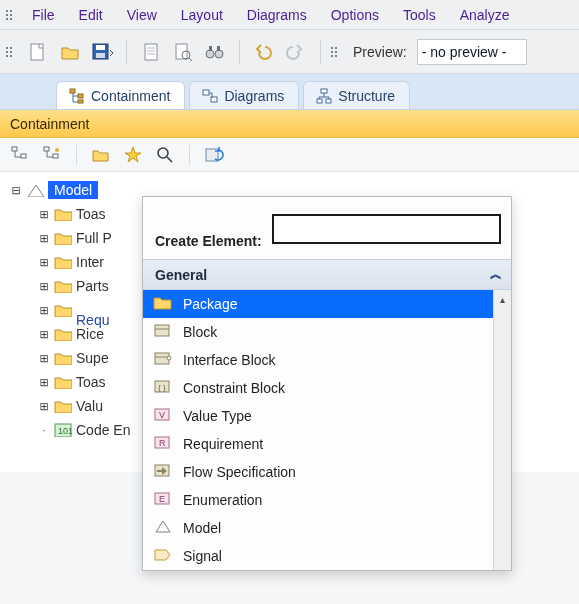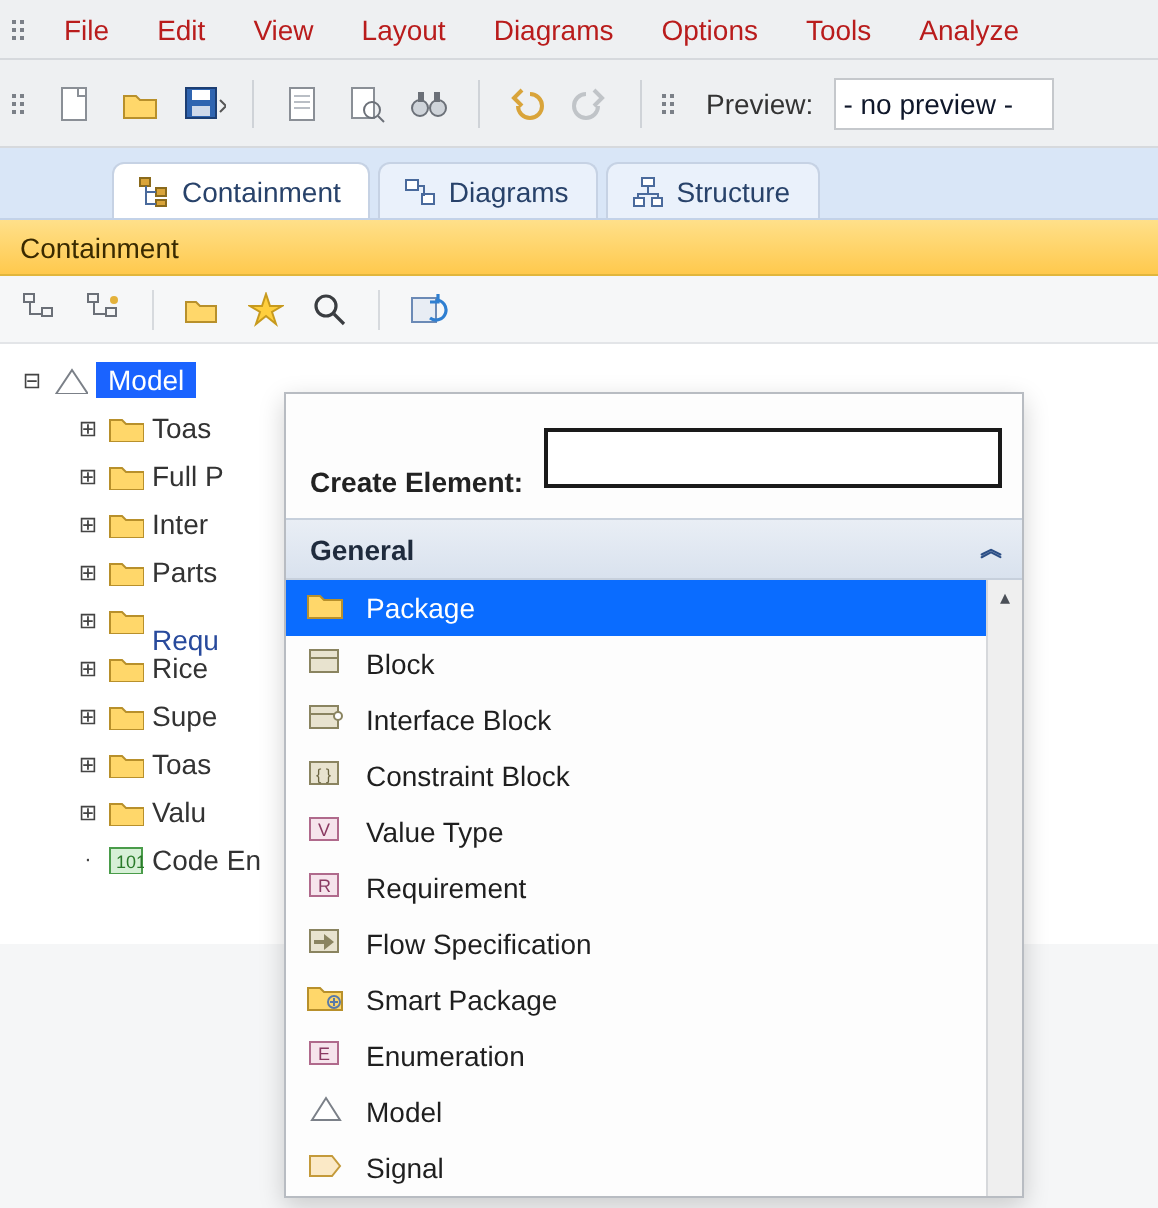--- a/index.html
+++ b/index.html
@@ -3,21 +3,21 @@
 <meta charset="utf-8">
 <style>
   * { box-sizing: border-box; margin: 0; padding: 0; font-family: "Segoe UI", Arial, sans-serif; }
   body { width: 579px; height: 604px; background: #f5f6f7; overflow: hidden; font-size: 14px; color: #222; position: relative; }
 
   
   .menubar { display: flex; align-items: center; height: 30px; background: #eef0f2; border-bottom: 1px solid #d6d9dd; padding: 0 6px; }
   .drag-dots { display:inline-flex; flex-direction:column; gap:2px; margin-right:8px; }
   .drag-dots span{ display:flex; gap:2px; }
   .drag-dots i{ width:2px; height:2px; background:#7b8088; display:block; }
-  .menuitem { padding: 4px 12px; color: #b91c1c; cursor: default; }
+  .menuitem { padding: 4px 12px; color: #4c1d95; cursor: default; }
 
   
   .toolbar { display:flex; align-items:center; height:44px; background:#eef0f2; border-bottom:1px solid #d6d9dd; padding:0 6px; gap:4px; }
   .tbtn { width:28px; height:28px; display:flex; align-items:center; justify-content:center; }
   .tbtn svg{ display:block; }
   .tsep { width:1px; height:24px; background:#cfd3d8; margin:0 6px; }
   .preview-label{ margin-left:4px; color:#333; }
   .preview-field{ margin-left:6px; border:1px solid #c5c8cc; background:#fff; color:#0f172a; padding:4px 4px; height:26px; display:flex; align-items:center; width:110px; }
 
   
@@ -391,28 +391,20 @@
         </div>
         <div class="item">
           <span><svg width="20" height="15">
               <rect x="2" y="2" width="14" height="11" fill="#e8e3cf" stroke="#8a8460"></rect>
               <polyline points="4,7 9,7 9,4 14,8 9,12 9,9 4,9" fill="#8a8460" stroke="none"></polyline>
             </svg></span>
           <span>Flow Specification</span>
         </div>
         <div class="item">
           <span><svg width="20" height="15">
-              <path d="M1 3h6l2 2h9v9H1z" fill="#ffd76a" stroke="#b8902b"></path>
-              <circle cx="14" cy="10" r="3" fill="none" stroke="#5a7aa8"></circle>
-              <path d="M14 8v4M12 10h4" stroke="#5a7aa8"></path>
-            </svg></span>
-          <span>Smart Package</span>
-        </div>
-        <div class="item">
-          <span><svg width="20" height="15">
               <rect x="2" y="2" width="14" height="11" fill="#f6e4ec" stroke="#b06a8c"></rect>
               <text x="6" y="11" font-size="9" fill="#8a3a62">E</text>
             </svg></span>
           <span>Enumeration</span>
         </div>
         <div class="item">
           <span><svg width="20" height="15">
               <polygon points="3,13 10,2 17,13" fill="#fff" stroke="#7b8088"></polygon>
             </svg></span>
           <span>Model</span>

